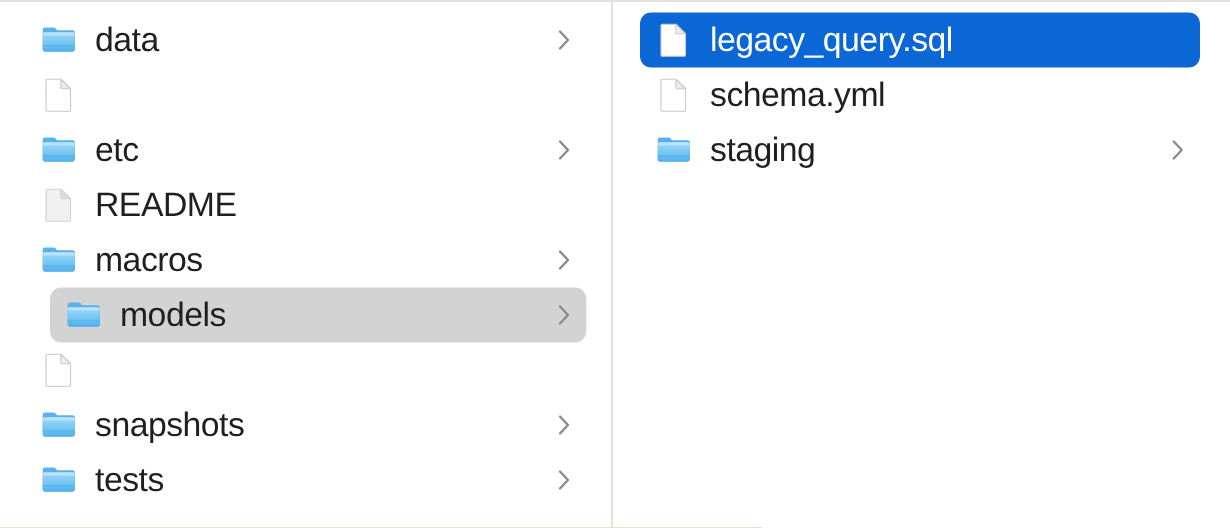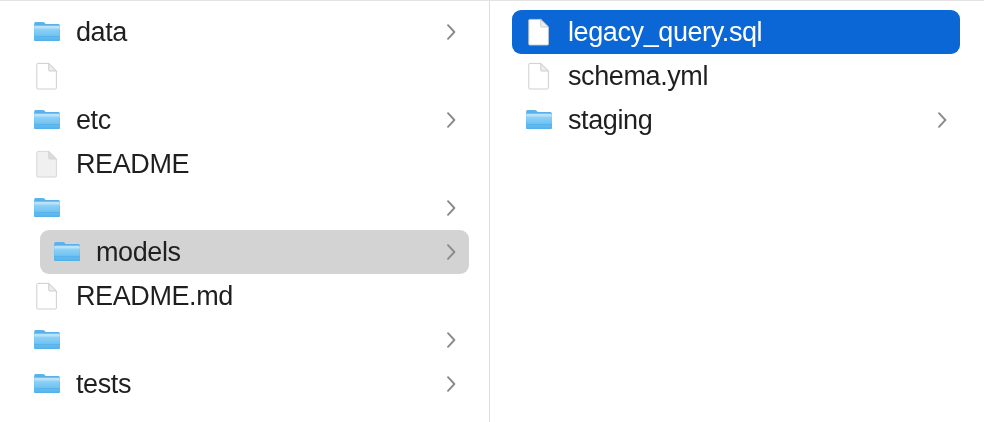--- a/index.html
+++ b/index.html
@@ -186,20 +186,21 @@
         <stop offset="0.55" stop-color="#76c6f3"></stop>
         <stop offset="1" stop-color="#4fb0ec"></stop>
       </linearGradient>
     </defs>
     <path d="M2.2 6.6c0-1.0 0.7-1.7 1.7-1.7h7.1c0.6 0 1.0 0.25 1.4 0.7l1.3 1.5h12.4c1.0 0 1.7 0.7 1.7 1.7v13.6c0 1.0-0.7 1.7-1.7 1.7H3.9c-1.0 0-1.7-0.7-1.7-1.7z" fill="url(#fbackg)"></path>
     <path d="M2.2 10.5c0-0.95 0.72-1.65 1.7-1.65h22.2c0.98 0 1.7 0.7 1.7 1.65v11.9c0 1.0-0.72 1.7-1.7 1.7H3.9c-0.98 0-1.7-0.7-1.7-1.7z" fill="url(#ffrontg)"></path>
     <rect x="2.2" y="19.2" width="25.6" height="1.0" fill="#3ba2e4" opacity="0.45"></rect>
     <path d="M2.2 10.5c0-0.95 0.72-1.65 1.7-1.65h22.2c0.98 0 1.7 0.7 1.7 1.65v0.9H2.2z" fill="#c2e7fb" opacity="0.75"></path>
   </svg>
         </span>
+        <span class="label">macros</span>
         <span class="chevron">
           <svg width="11" height="18" viewBox="0 0 11 18" xmlns="http://www.w3.org/2000/svg" aria-hidden="true">
     <path d="M2 2.2L8.4 9 2 15.8" fill="none" stroke="#8a8a8a" stroke-width="1.9" stroke-linecap="round" stroke-linejoin="round"></path>
   </svg>
         </span>
       </div>
       <div class="row selected-inactive">
         <span class="icon">
   <svg viewBox="0 0 30 30" xmlns="http://www.w3.org/2000/svg" aria-hidden="true">
     <defs>
@@ -226,43 +227,43 @@
   </svg>
         </span>
       </div>
       <div class="row">
         <span class="icon">
   <svg viewBox="0 0 30 30" xmlns="http://www.w3.org/2000/svg" aria-hidden="true">
     <path d="M5.6 2.4h11.1l7.7 7.6v17.2c0 0.45-0.36 0.8-0.8 0.8H5.6c-0.44 0-0.8-0.35-0.8-0.8V3.2c0-0.44 0.36-0.8 0.8-0.8z" fill="#ffffff" stroke="#c9c9c9" stroke-width="0.9" stroke-linejoin="round"></path>
     <path d="M16.7 2.4l7.7 7.6h-7.0c-0.39 0-0.7-0.31-0.7-0.7z" fill="#ededed" stroke="#c9c9c9" stroke-width="0.9" stroke-linejoin="round"></path>
   </svg>
         </span>
-        <span class="label">README.md</span>
-        <span class="chevron-spacer"></span>
-      </div>
-      <div class="row">
-        <span class="icon">
-  <svg viewBox="0 0 30 30" xmlns="http://www.w3.org/2000/svg" aria-hidden="true">
-    <defs>
-      <linearGradient id="fbackg" x1="0" y1="0" x2="0" y2="1">
-        <stop offset="0" stop-color="#5fb4ec"></stop>
-        <stop offset="1" stop-color="#2e93dd"></stop>
-      </linearGradient>
-      <linearGradient id="ffrontg" x1="0" y1="0" x2="0" y2="1">
-        <stop offset="0" stop-color="#9fd8f7"></stop>
-        <stop offset="0.55" stop-color="#76c6f3"></stop>
-        <stop offset="1" stop-color="#4fb0ec"></stop>
-      </linearGradient>
-    </defs>
-    <path d="M2.2 6.6c0-1.0 0.7-1.7 1.7-1.7h7.1c0.6 0 1.0 0.25 1.4 0.7l1.3 1.5h12.4c1.0 0 1.7 0.7 1.7 1.7v13.6c0 1.0-0.7 1.7-1.7 1.7H3.9c-1.0 0-1.7-0.7-1.7-1.7z" fill="url(#fbackg)"></path>
-    <path d="M2.2 10.5c0-0.95 0.72-1.65 1.7-1.65h22.2c0.98 0 1.7 0.7 1.7 1.65v11.9c0 1.0-0.72 1.7-1.7 1.7H3.9c-0.98 0-1.7-0.7-1.7-1.7z" fill="url(#ffrontg)"></path>
-    <rect x="2.2" y="19.2" width="25.6" height="1.0" fill="#3ba2e4" opacity="0.45"></rect>
-    <path d="M2.2 10.5c0-0.95 0.72-1.65 1.7-1.65h22.2c0.98 0 1.7 0.7 1.7 1.65v0.9H2.2z" fill="#c2e7fb" opacity="0.75"></path>
-  </svg>
-        </span>
+        <span class="chevron-spacer"></span>
+      </div>
+      <div class="row">
+        <span class="icon">
+  <svg viewBox="0 0 30 30" xmlns="http://www.w3.org/2000/svg" aria-hidden="true">
+    <defs>
+      <linearGradient id="fbackg" x1="0" y1="0" x2="0" y2="1">
+        <stop offset="0" stop-color="#5fb4ec"></stop>
+        <stop offset="1" stop-color="#2e93dd"></stop>
+      </linearGradient>
+      <linearGradient id="ffrontg" x1="0" y1="0" x2="0" y2="1">
+        <stop offset="0" stop-color="#9fd8f7"></stop>
+        <stop offset="0.55" stop-color="#76c6f3"></stop>
+        <stop offset="1" stop-color="#4fb0ec"></stop>
+      </linearGradient>
+    </defs>
+    <path d="M2.2 6.6c0-1.0 0.7-1.7 1.7-1.7h7.1c0.6 0 1.0 0.25 1.4 0.7l1.3 1.5h12.4c1.0 0 1.7 0.7 1.7 1.7v13.6c0 1.0-0.7 1.7-1.7 1.7H3.9c-1.0 0-1.7-0.7-1.7-1.7z" fill="url(#fbackg)"></path>
+    <path d="M2.2 10.5c0-0.95 0.72-1.65 1.7-1.65h22.2c0.98 0 1.7 0.7 1.7 1.65v11.9c0 1.0-0.72 1.7-1.7 1.7H3.9c-0.98 0-1.7-0.7-1.7-1.7z" fill="url(#ffrontg)"></path>
+    <rect x="2.2" y="19.2" width="25.6" height="1.0" fill="#3ba2e4" opacity="0.45"></rect>
+    <path d="M2.2 10.5c0-0.95 0.72-1.65 1.7-1.65h22.2c0.98 0 1.7 0.7 1.7 1.65v0.9H2.2z" fill="#c2e7fb" opacity="0.75"></path>
+  </svg>
+        </span>
+        <span class="label">snapshots</span>
         <span class="chevron">
           <svg width="11" height="18" viewBox="0 0 11 18" xmlns="http://www.w3.org/2000/svg" aria-hidden="true">
     <path d="M2 2.2L8.4 9 2 15.8" fill="none" stroke="#8a8a8a" stroke-width="1.9" stroke-linecap="round" stroke-linejoin="round"></path>
   </svg>
         </span>
       </div>
       <div class="row">
         <span class="icon">
   <svg viewBox="0 0 30 30" xmlns="http://www.w3.org/2000/svg" aria-hidden="true">
     <defs>

